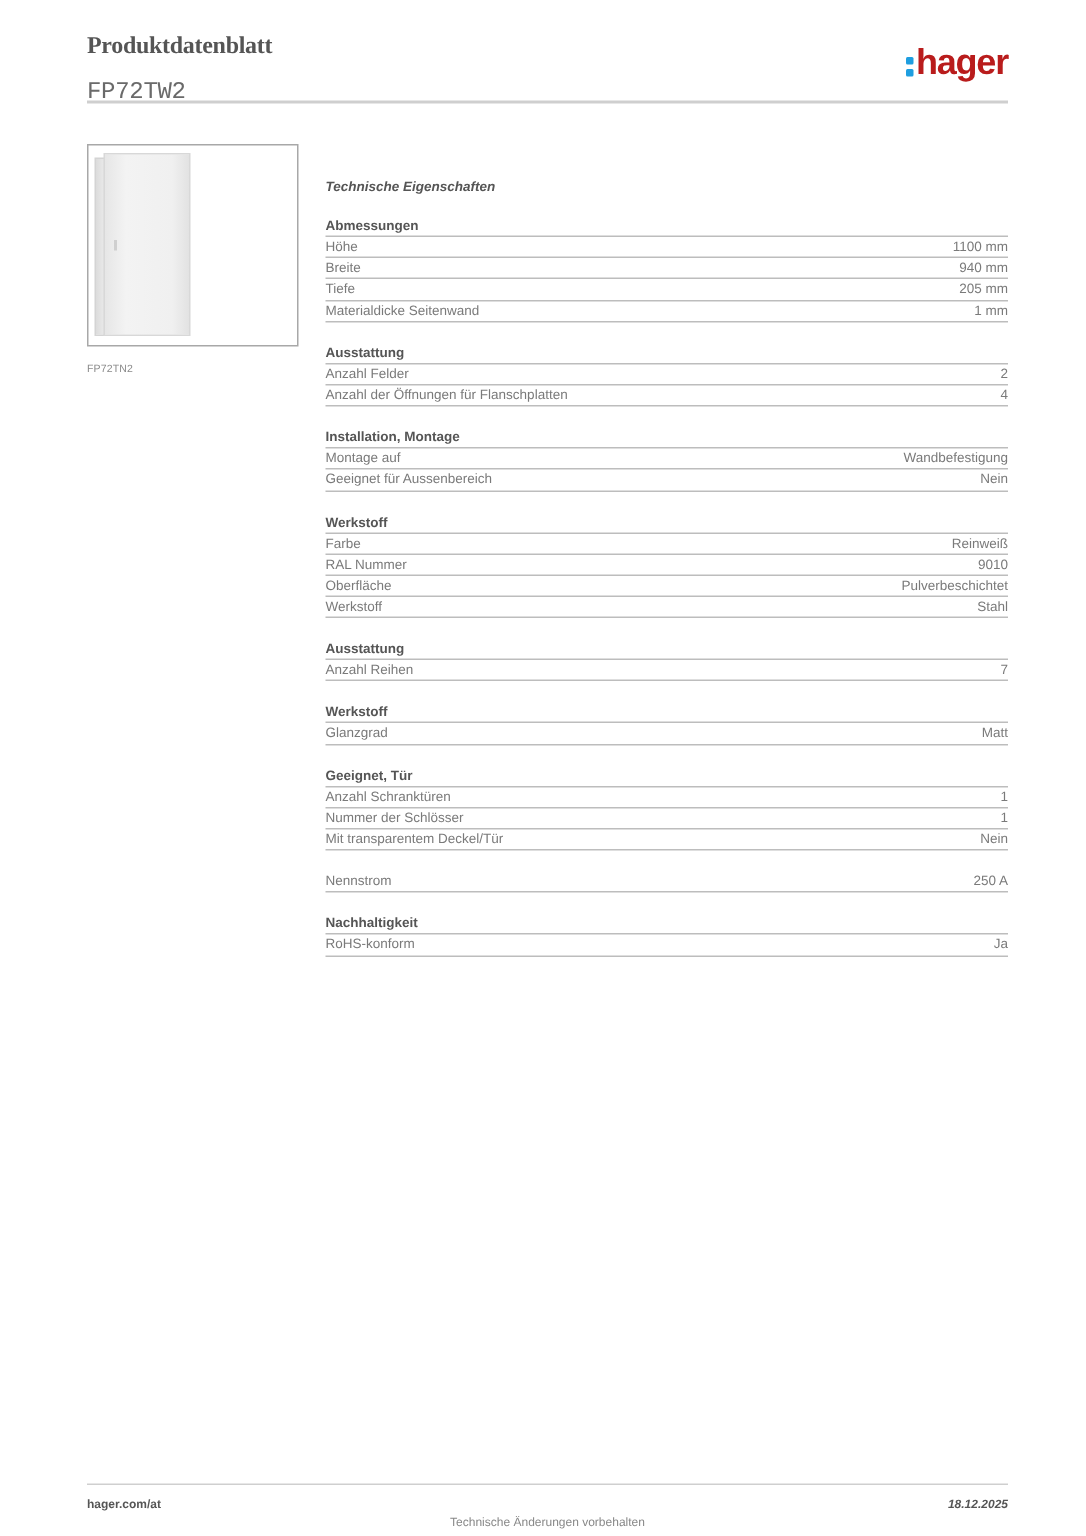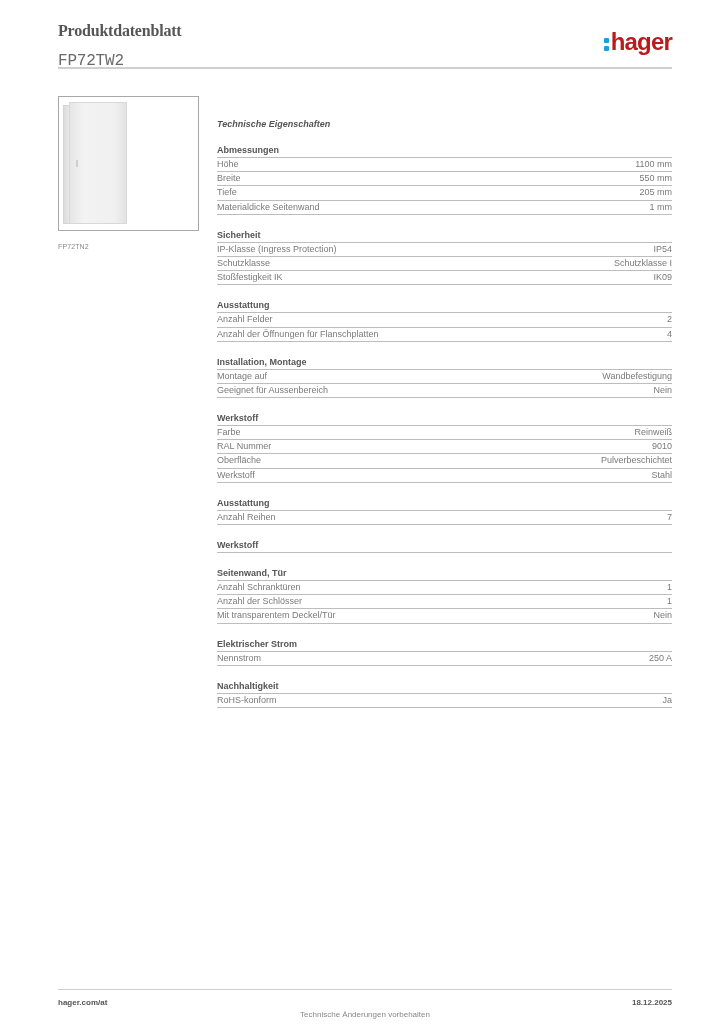--- a/index.html
+++ b/index.html
@@ -29,21 +29,21 @@
     .section:first-of-type { margin-top: 14px; }
     .section-title { font-size: 9px; font-weight: bold; color: #555555; height: 12px; line-height: 12px; border-bottom: 1.5px solid #bdbdbd; padding-bottom: 1px; }
     .row { display: flex; justify-content: space-between; align-items: flex-start; height: 13.2px; font-size: 9px; color: #7a7a7a; border-bottom: 1.5px solid #bdbdbd; line-height: 12px; }
     .row .label { white-space: nowrap; }
     .row .value { white-space: nowrap; text-align: right; }
 
     .footer-rule { position: absolute; left: 58px; top: 989px; width: 614px; height: 1px; background: #cfcfcf; }
     .footer { position: absolute; left: 58px; top: 998px; width: 614px; height: 12px; font-size: 8px; }
     .footer-left { position: absolute; left: 0; top: 0; font-weight: bold; color: #555555; }
     .footer-center { position: absolute; left: 0; right: 0; top: 12px; text-align: center; color: #888888; }
-    .footer-right { position: absolute; right: 0; top: 0; font-weight: bold; color: #555555; }
+    .footer-right { position: absolute; right: 0; top: 0; font-weight: bold; color: #555555; font-style: italic; }
   </style>
 </head>
 <body>
 
 <div class="header">
   <div class="doc-title">Produktdatenblatt</div>
   <div class="doc-sub">FP72TW2</div>
   <div class="logo">
     <span class="logo-dots">
         <span></span>
@@ -67,44 +67,29 @@
   <div class="tech-title">Technische Eigenschaften</div>
   <div id="sections">
       <div class="section">
         <div class="section-title">Abmessungen</div>
         <div class="row">
           <span class="label">Höhe</span>
           <span class="value">1100 mm</span>
         </div>
         <div class="row">
           <span class="label">Breite</span>
-          <span class="value">550 mm</span>
+          <span class="value">940 mm</span>
         </div>
         <div class="row">
           <span class="label">Tiefe</span>
           <span class="value">205 mm</span>
         </div>
         <div class="row">
           <span class="label">Materialdicke Seitenwand</span>
           <span class="value">1 mm</span>
-        </div>
-      </div>
-      <div class="section">
-        <div class="section-title">Sicherheit</div>
-        <div class="row">
-          <span class="label">IP-Klasse (Ingress Protection)</span>
-          <span class="value">IP54</span>
-        </div>
-        <div class="row">
-          <span class="label">Schutzklasse</span>
-          <span class="value">Schutzklasse I</span>
-        </div>
-        <div class="row">
-          <span class="label">Stoßfestigkeit IK</span>
-          <span class="value">IK09</span>
         </div>
       </div>
       <div class="section">
         <div class="section-title">Ausstattung</div>
         <div class="row">
           <span class="label">Anzahl Felder</span>
           <span class="value">2</span>
         </div>
         <div class="row">
           <span class="label">Anzahl der Öffnungen für Flanschplatten</span>
@@ -143,38 +128,41 @@
       </div>
       <div class="section">
         <div class="section-title">Ausstattung</div>
         <div class="row">
           <span class="label">Anzahl Reihen</span>
           <span class="value">7</span>
         </div>
       </div>
       <div class="section">
         <div class="section-title">Werkstoff</div>
+        <div class="row">
+          <span class="label">Glanzgrad</span>
+          <span class="value">Matt</span>
+        </div>
       </div>
       <div class="section">
-        <div class="section-title">Seitenwand, Tür</div>
+        <div class="section-title">Geeignet, Tür</div>
         <div class="row">
           <span class="label">Anzahl Schranktüren</span>
           <span class="value">1</span>
         </div>
         <div class="row">
-          <span class="label">Anzahl der Schlösser</span>
+          <span class="label">Nummer der Schlösser</span>
           <span class="value">1</span>
         </div>
         <div class="row">
           <span class="label">Mit transparentem Deckel/Tür</span>
           <span class="value">Nein</span>
         </div>
       </div>
       <div class="section">
-        <div class="section-title">Elektrischer Strom</div>
         <div class="row">
           <span class="label">Nennstrom</span>
           <span class="value">250 A</span>
         </div>
       </div>
       <div class="section">
         <div class="section-title">Nachhaltigkeit</div>
         <div class="row">
           <span class="label">RoHS-konform</span>
           <span class="value">Ja</span>

